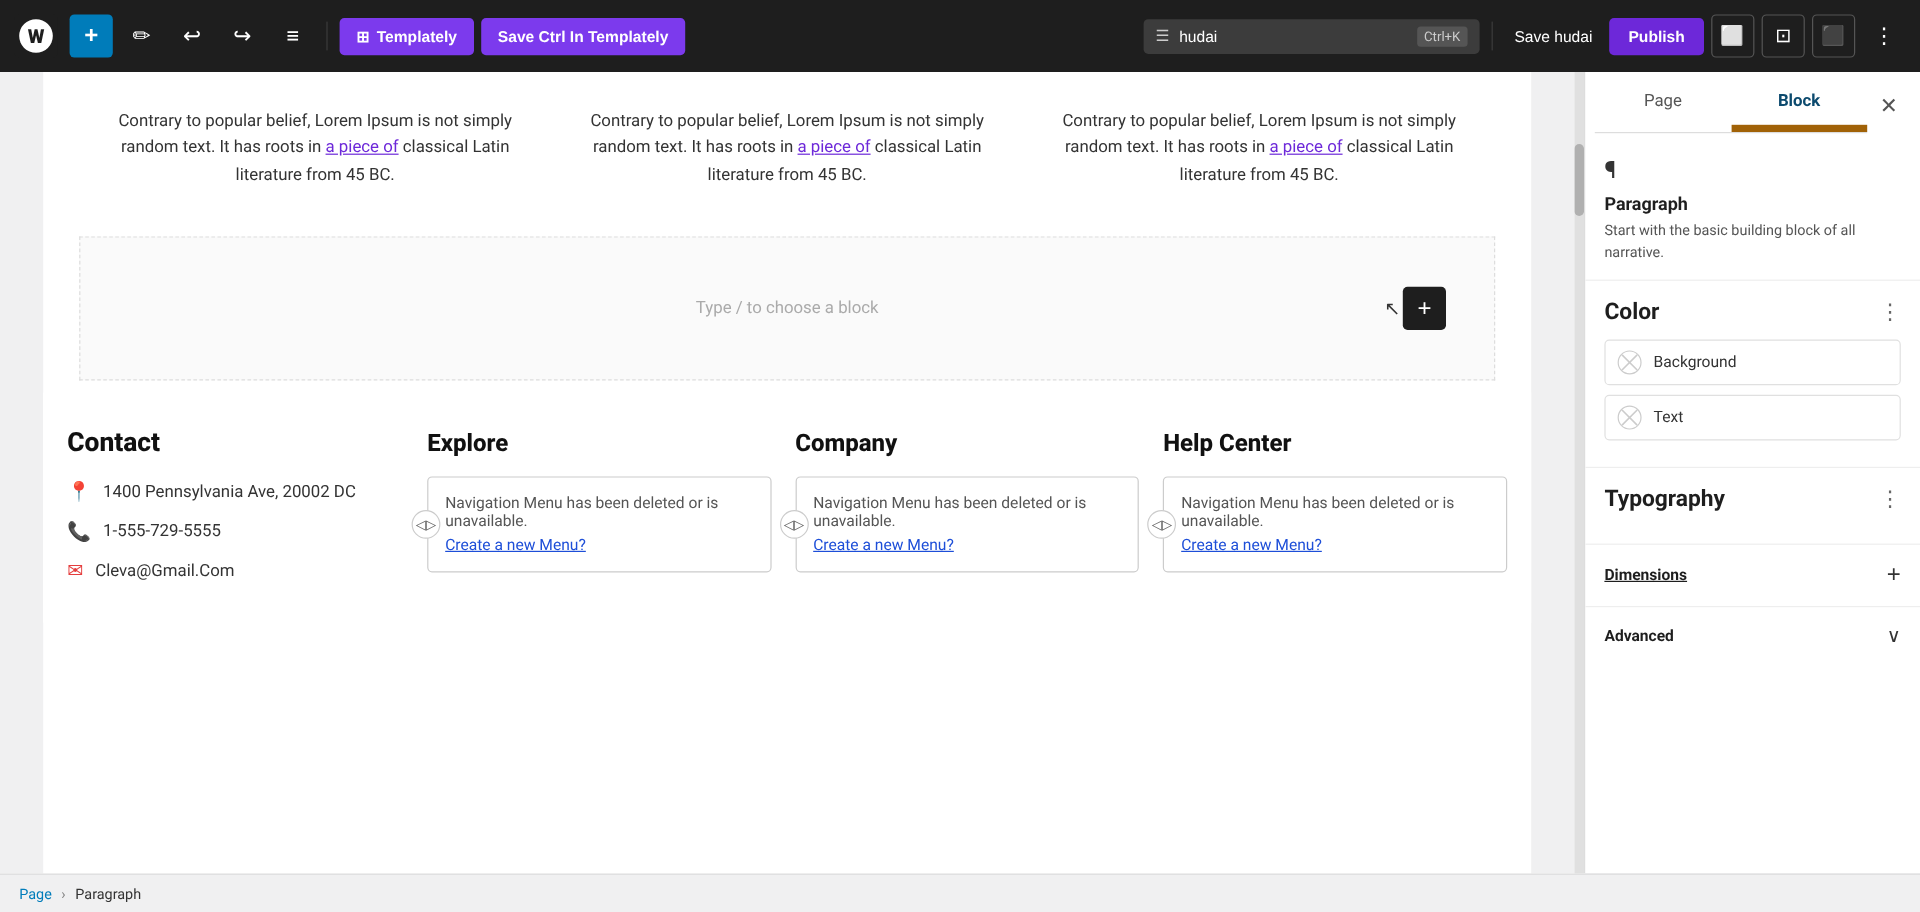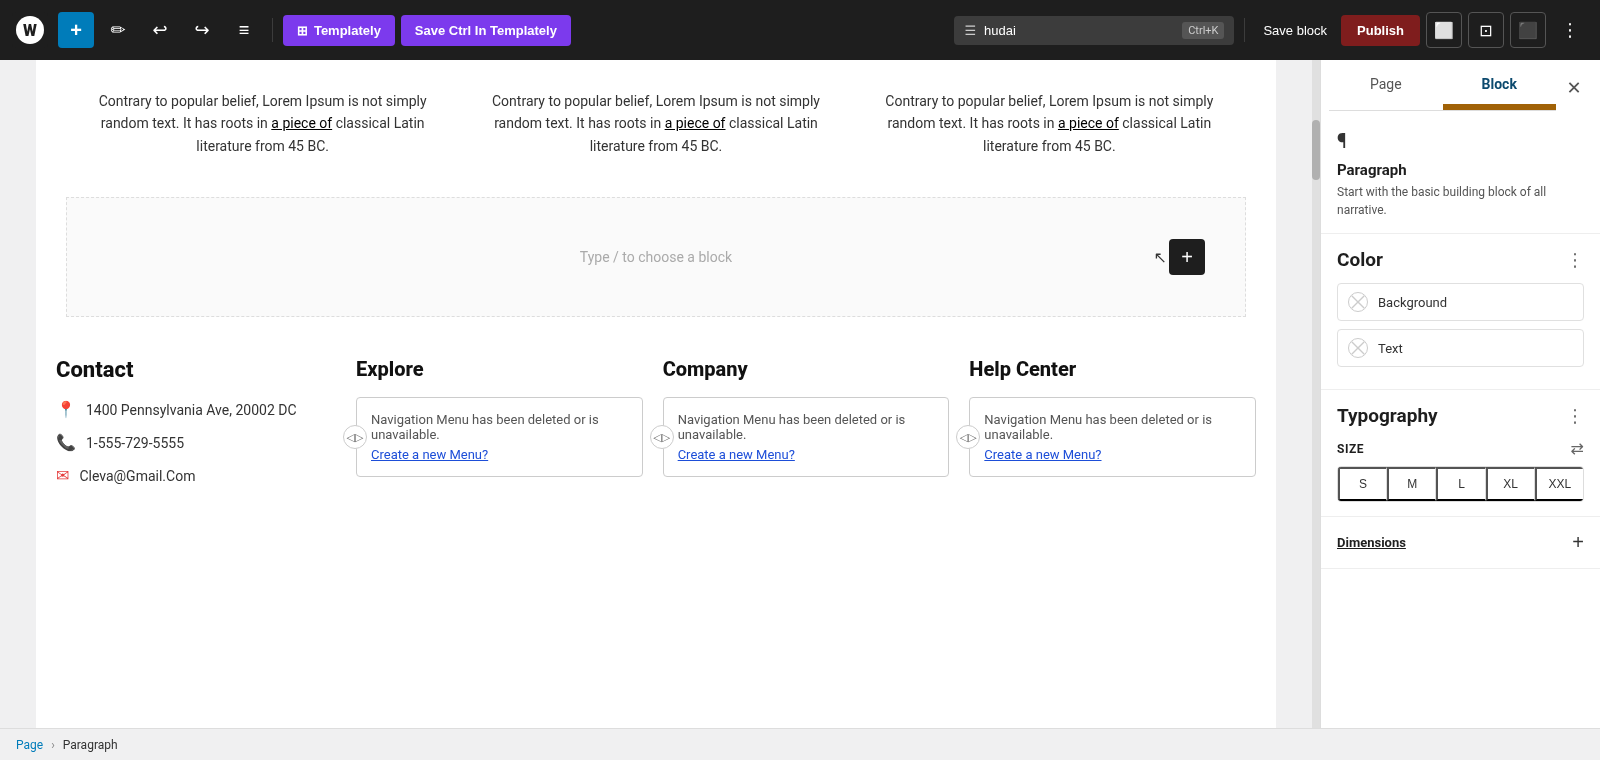--- a/index.html
+++ b/index.html
@@ -48,21 +48,21 @@
       outline: none; flex: 1;
     }
     .shortcut-badge {
       background: #555; color: #ccc; font-size: 11px; padding: 2px 6px; border-radius: 3px;
     }
     .save-draft-btn {
       background: transparent; color: white; border: none; cursor: pointer;
       font-size: 13px; padding: 8px;
     }
     .publish-btn {
-      background: #7f1d1d; color: white; border: none; border-radius: 4px;
+      background: #6d28d9; color: white; border: none; border-radius: 4px;
       padding: 8px 16px; cursor: pointer; font-size: 13px; font-weight: 600;
     }
     .toolbar-icon-btn {
       width: 36px; height: 36px; background: transparent; border: 1px solid #555;
       border-radius: 4px; cursor: pointer; display: flex; align-items: center;
       justify-content: center; color: white; font-size: 16px;
     }
 
     
     .main-area {
@@ -79,21 +79,21 @@
     }
 
     
     .text-columns {
       display: grid; grid-template-columns: 1fr 1fr 1fr;
       gap: 0; padding: 20px 30px 20px;
     }
     .text-col {
       padding: 10px 20px; text-align: center; font-size: 14px; color: #333; line-height: 1.6;
     }
-    .text-col a { color: #000000; text-decoration: underline; }
+    .text-col a { color: #6d28d9; text-decoration: underline; }
 
     .empty-block-area {
       display: flex; align-items: center; justify-content: center;
       height: 120px; position: relative; border: 1px dashed #ddd; margin: 10px 30px;
       background: #fafafa;
     }
     .empty-block-text { color: #aaa; font-size: 14px; }
     .add-block-btn {
       position: absolute; right: 40px; top: 50%; transform: translateY(-50%);
       width: 36px; height: 36px; background: #1e1e1e; color: white; border: none;
@@ -262,21 +262,21 @@
     <span>Save Ctrl In Templately</span>
   </button>
   <div class="toolbar-spacer"></div>
   <div class="search-bar">
     <span>☰</span>
     <input type="text" value="hudai" placeholder="hudai" style="">
     <span class="shortcut-badge">Ctrl+K</span>
   </div>
   <div class="toolbar-sep"></div>
   <button class="save-draft-btn">
-    <span>Save block</span>
+    <span>Save hudai</span>
   </button>
   <button class="publish-btn">
     <span>Publish</span>
   </button>
   <button class="toolbar-icon-btn">
     <span>⬜</span>
   </button>
   <button class="toolbar-icon-btn">
     <span>⊡</span>
   </button>
@@ -410,46 +410,39 @@
       </div>
     </div>
 
     <div class="sidebar-section">
       <div class="sidebar-section-header">
         <span class="sidebar-section-title">Typography</span>
         <button class="section-menu-btn">
           <span>⋮</span>
         </button>
       </div>
-      <div class="size-section">
-        <div class="size-header">
-          <span class="size-label">SIZE</span>
-          <button class="reset-btn">
-            <span>⇄</span>
-          </button>
-        </div>
-        <div class="size-options">
-          <button class="size-opt">S</button>
-          <button class="size-opt">M</button>
-          <button class="size-opt">L</button>
-          <button class="size-opt">XL</button>
-          <button class="size-opt">XXL</button>
-        </div>
-      </div>
     </div>
 
     <div class="dimensions-section">
       <div class="dimensions-header">
         <span class="dimensions-title">Dimensions</span>
         <button class="add-btn">
           <span>+</span>
         </button>
       </div>
     </div>
 
+    <div class="advanced-section">
+      <div class="advanced-header">
+        <span class="advanced-title">Advanced</span>
+        <button class="chevron-btn">
+          <span>∨</span>
+        </button>
+      </div>
+    </div>
 
   </div>
 </div>
 
 <div class="bottom-bar">
   <a href="#" class="breadcrumb-link">Page</a>
   <span class="breadcrumb-sep">›</span>
   <span class="breadcrumb-current">Paragraph</span>
 </div>
 

